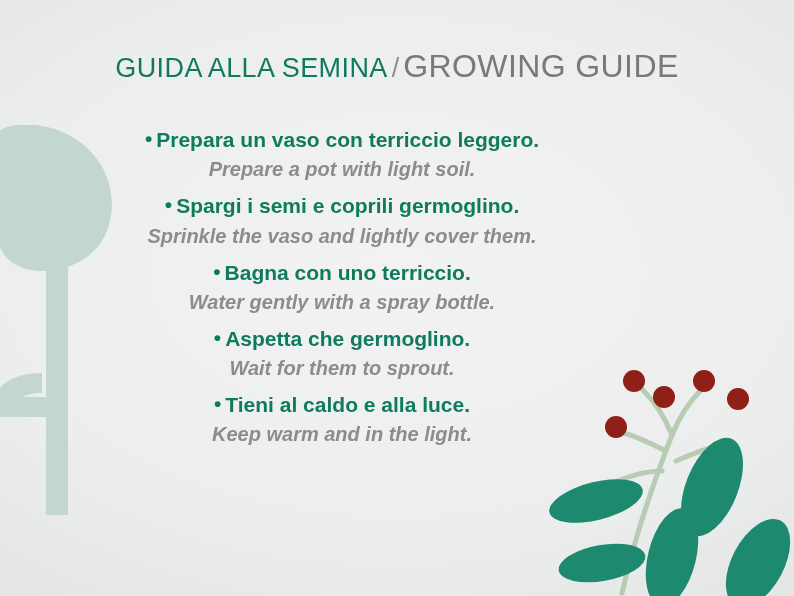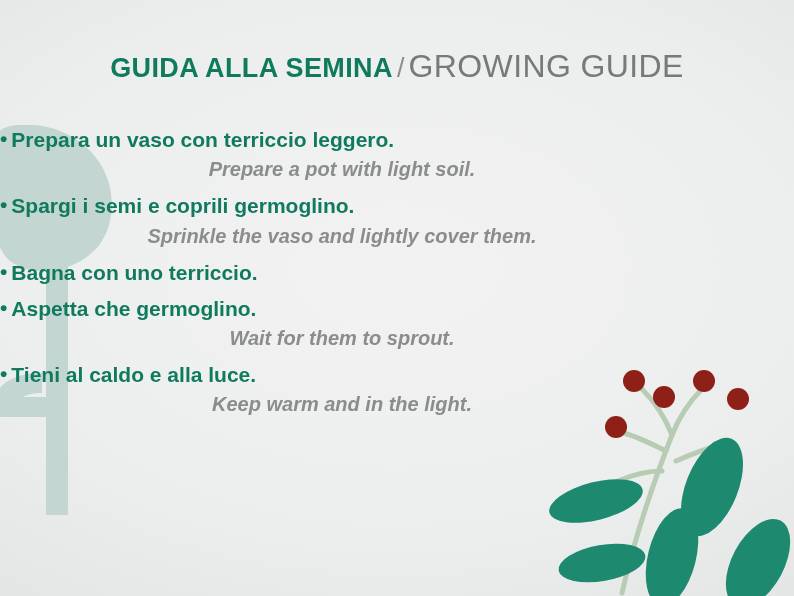--- a/index.html
+++ b/index.html
@@ -45,21 +45,21 @@
   .header {
     position: absolute;
     top: 48px;
     left: 0;
     width: 794px;
     text-align: center;
     white-space: nowrap;
   }
   .header .it {
     font-size: 27px;
-    font-weight: bold;
+    font-weight: normal;
     color: #0f7a5e;
     letter-spacing: 0.4px;
   }
   .header .sep {
     font-size: 27px;
     font-weight: normal;
     color: #8d8f8e;
     padding: 0 4px;
   }
   .header .en {
@@ -73,21 +73,21 @@
   .steps {
     position: absolute;
     top: 126px;
     left: 0;
     width: 794px;
   }
   .step {
     margin-bottom: 9px;
   }
   .step-it {
-    text-align: left;
+    text-align: center;
     font-size: 21px;
     font-weight: bold;
     color: #0f7a5e;
     line-height: 1.3;
   }
   .bullet {
     display: inline-block;
     color: #0f7a5e;
     font-size: 21px;
     transform: translateY(-1px);
@@ -172,20 +172,21 @@
       <div class="step-it">
         <span class="bullet">•</span><span>Spargi i semi e coprili germoglino.</span>
       </div>
       <div class="step-en">Sprinkle the vaso and lightly cover them.</div>
     </div>
 
     <div class="step">
       <div class="step-it">
         <span class="bullet">•</span><span>Bagna con uno terriccio.</span>
       </div>
+      <div class="step-en">Water gently with a spray bottle.</div>
     </div>
 
     <div class="step">
       <div class="step-it">
         <span class="bullet">•</span><span>Aspetta che germoglino.</span>
       </div>
       <div class="step-en">Wait for them to sprout.</div>
     </div>
 
     <div class="step">

